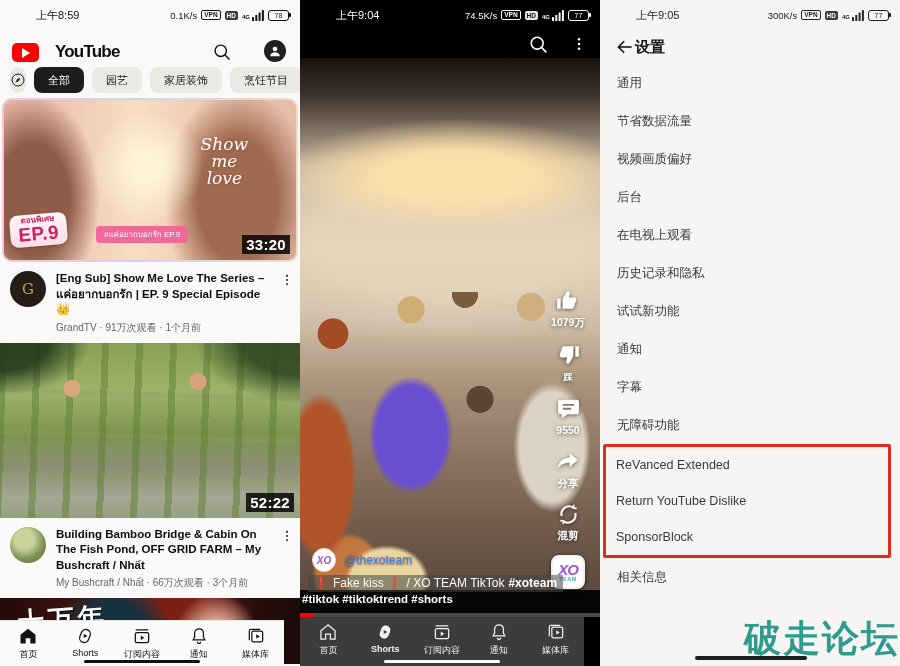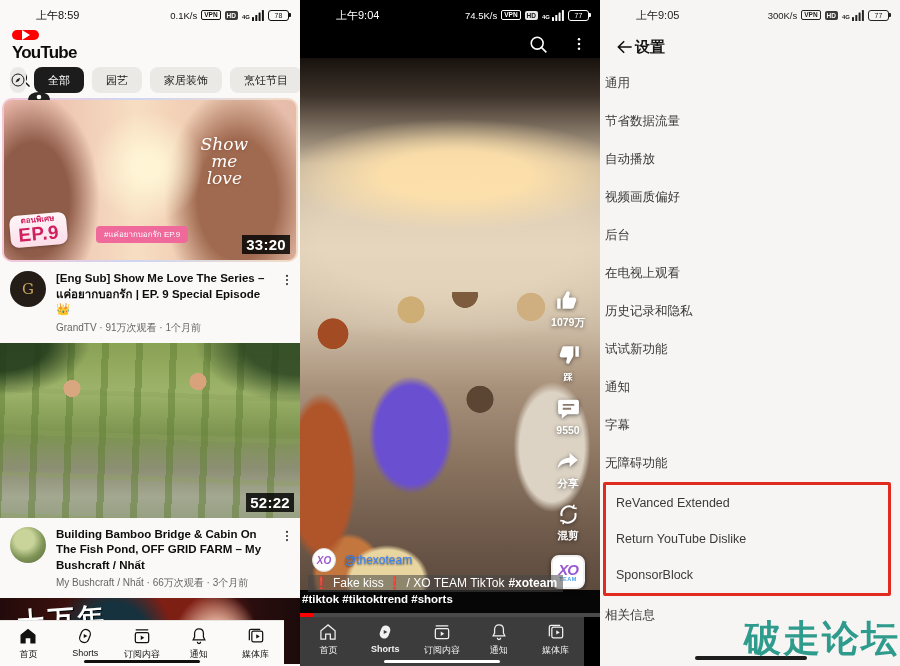--- a/index.html
+++ b/index.html
@@ -15,21 +15,21 @@
   .sb-r{display:flex;align-items:center;gap:4px;font-size:9.5px;}
   .b-vpn{font-size:6.5px;font-weight:700;border:1px solid currentColor;border-radius:2px;padding:0 2px;line-height:8px;}
   .b-hd{font-size:6.5px;font-weight:700;background:#3a3a3a;color:#fff;border-radius:2px;padding:0 2px;line-height:9px;}
   .dark .b-hd{background:#e8e8e8;color:#111;}
   .net{font-size:6px;font-weight:700;align-self:flex-start;margin:4px -2px 0 0;}
   .batt{display:inline-flex;align-items:center;}
   .batt-body{width:21px;height:11px;border:1px solid currentColor;border-radius:3px;font-size:7px;display:grid;place-items:center;line-height:1;}
   .batt-nub{width:2px;height:4px;background:currentColor;border-radius:0 1px 1px 0;}
 
   
-  .yt-head{height:32px;display:flex;align-items:flex-start;padding:0 14px 0 12px;gap:3px;flex-direction:column;}
+  .yt-head{height:32px;display:flex;align-items:flex-end;padding:0 14px 0 12px;gap:16px;}
   .yt-play{width:27px;height:19px;background:#ff0000;border-radius:5px;display:grid;place-items:center;}
   .yt-play i{width:0;height:0;border-left:8px solid #fff;border-top:5px solid transparent;border-bottom:5px solid transparent;}
   .yt-word{font-weight:700;font-size:17px;letter-spacing:-0.8px;color:#0c0c0c;}
   .yt-head .sp{flex:1;}
   .hicon{display:grid;place-items:center;color:#0c0c0c;}
   .avatar-btn{width:22px;height:22px;border-radius:50%;background:#1f1f1f;display:grid;place-items:center;color:#fff;margin-left:16px;}
 
   
   .chips{height:36px;display:flex;align-items:center;gap:8px;padding:0 10px;overflow:hidden;}
   .chip{height:26px;display:flex;align-items:center;padding:0 14px;border-radius:8px;background:#ebe9e6;font-size:11px;color:#1a1a1a;white-space:nowrap;}
@@ -117,21 +117,21 @@
   .m-cap .red{color:#ff2b2b;font-weight:700;}
   .m-cap b{font-weight:700;}
   .m-strip{position:absolute;top:590px;left:0;right:0;height:23px;background:#060606;color:#fff;font-size:11.5px;font-weight:700;padding:3px 2px;z-index:2;}
   .m-prog{position:absolute;top:613px;left:0;right:0;height:4px;background:#4a4a4a;z-index:4;}
   .m-prog i{display:block;width:14px;height:4px;background:#ff0000;}
 
   
   .r-header{height:34px;display:flex;align-items:center;padding:0 15px;color:#141414;}
   .r-title{font-size:15px;font-weight:700;}
   .r-list{display:flex;flex-direction:column;}
-  .r-item{height:38px;display:flex;align-items:center;padding-left:5px;font-size:12.5px;color:#3a3a3a;}
+  .r-item{height:38px;display:flex;align-items:center;padding-left:17px;font-size:12.5px;color:#3a3a3a;}
   .hl-box{border:3px solid #e02b20;margin:0 9px 0 3px;border-radius:2px;}
   .hl-box .r-item{height:36px;padding-left:10px;}
   .gesture{position:absolute;left:95px;bottom:6px;width:112px;height:4px;border-radius:2px;background:#1d1d1d;}
   .watermark{position:absolute;right:0;bottom:2px;font-size:37px;font-weight:900;color:#2f9b8d;letter-spacing:2px;z-index:5;white-space:nowrap;}
   svg{display:block;}
 </style>
 </head>
 <body>
 
 <div id="app">
@@ -489,21 +489,20 @@
           <svg width="20" height="20" viewBox="0 0 24 24" fill="none" stroke="currentColor" stroke-width="1.8">
             <path d="M20 12H5M11 5l-7 7 7 7"></path>
           </svg>
         </span>
       <span class="r-title">设置</span>
     </div>
 
     <div class="r-list">
       <div class="r-item">通用</div>
       <div class="r-item">节省数据流量</div>
-      <div class="r-item">自动播放</div>
       <div class="r-item">视频画质偏好</div>
       <div class="r-item">后台</div>
       <div class="r-item">在电视上观看</div>
       <div class="r-item">历史记录和隐私</div>
       <div class="r-item">试试新功能</div>
       <div class="r-item">通知</div>
       <div class="r-item">字幕</div>
       <div class="r-item">无障碍功能</div>
 
       <div class="hl-box">

